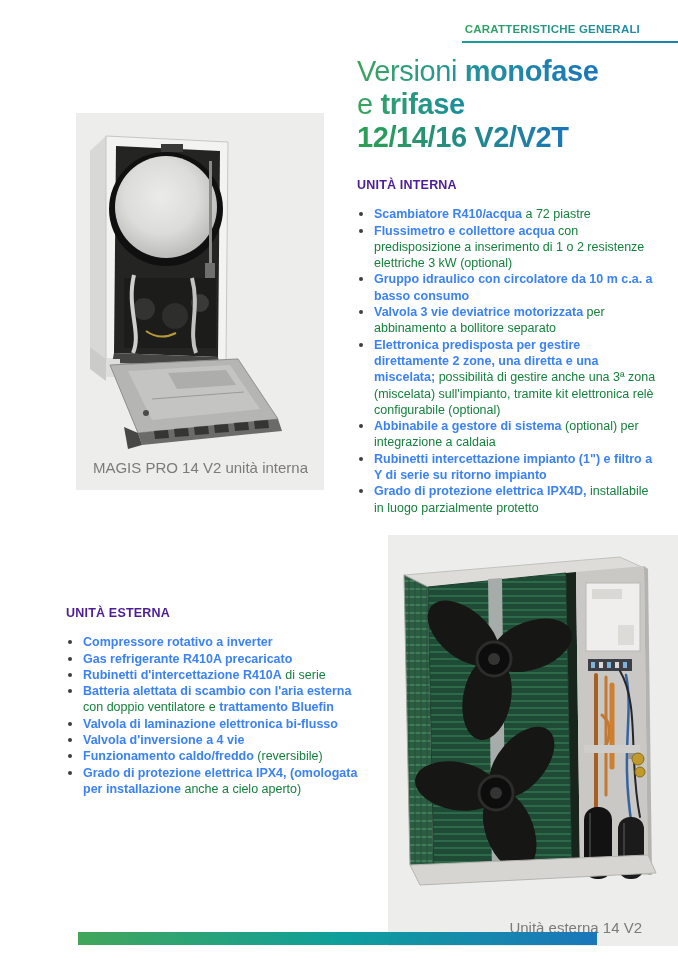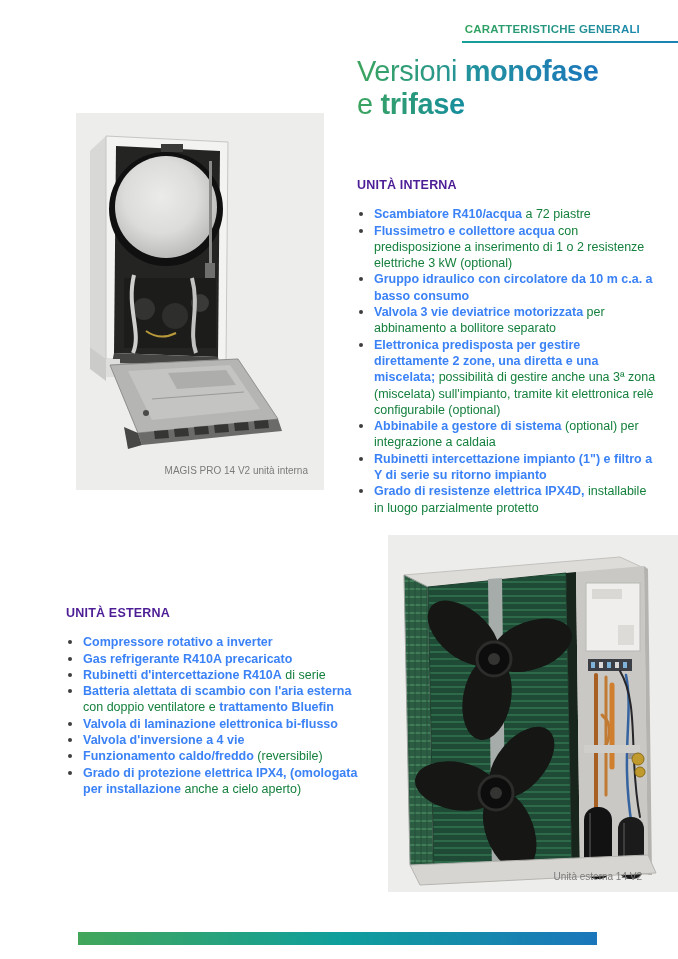--- a/index.html
+++ b/index.html
@@ -33,41 +33,42 @@
   ul.blist li::before{content:"";position:absolute;left:2px;top:6px;width:4px;height:4px;
                       border-radius:50%;background:#3e3e3d;}
   .seg-b{font-weight:700;color:#3b82f6;}
   .seg-r{font-weight:400;color:#15803d;}
   .col-internal{left:357px;top:177px;width:300px;}
   .col-external{left:66px;top:605px;width:292px;}
 
   
   .photo{position:absolute;background:#ededec;}
   .photo-indoor{left:76px;top:113px;width:248px;height:377px;}
-  .photo-outdoor{left:388px;top:535px;width:290px;height:357px;}
-  .caption{position:absolute;font-size:10px;color:#7c7b7a;white-space:nowrap;}
+  .photo-outdoor{left:388px;top:535px;width:290px;height:411px;}
+  .caption{position:absolute;font-size:15px;color:#7c7b7a;white-space:nowrap;}
   .cap-indoor{right:16px;bottom:14px;}
   .cap-outdoor{right:36px;bottom:10px;}
   .photo svg{display:block;}
 
   
   .bottom-bar{position:absolute;left:78px;top:932px;width:519px;height:13px;
               background:linear-gradient(90deg,#42a65a 0%,#0f9f9b 50%,#1b76bb 100%);}
 </style>
 </head>
 <body>
 
 <div class="page">
 
   <div class="header-label grad gradh">CARATTERISTICHE GENERALI</div>
   <div class="header-rule"></div>
 
   <div class="title">
     <div class="tl"><span class="grad grad1"><span class="t-reg">Versioni </span><span class="t-bold">monofase</span></span></div>
     <div class="tl"><span class="grad grad2"><span class="t-reg">e </span><span class="t-bold">trifase</span></span></div>
+    <div class="tl"><span class="grad grad3 t-bold">12/14/16 V2/V2T</span></div>
   </div>
 
   <div class="photo photo-indoor">
     <svg viewBox="0 0 248 377" width="248" height="377">
       <defs>
         <radialGradient id="dg" cx="45%" cy="40%" r="65%">
           <stop offset="0%" stop-color="#ebebea"></stop>
             <stop offset="55%" stop-color="#dcdcdb"></stop>
             <stop offset="100%" stop-color="#b5b5b4"></stop>
         </radialGradient>
@@ -120,21 +121,21 @@
   <div class="col col-internal">
     <div class="col-heading">UNITÀ INTERNA</div>
     <ul class="blist">
         <li><span class="seg-b">Scambiatore R410/acqua</span><span class="seg-r"> a 72 piastre</span></li>
         <li><span class="seg-b">Flussimetro e collettore acqua</span><span class="seg-r"> con predisposizione a inserimento di 1 o 2 resistenze elettriche 3 kW (optional)</span></li>
         <li><span class="seg-b">Gruppo idraulico con circolatore da 10 m c.a. a basso consumo</span></li>
         <li><span class="seg-b">Valvola 3 vie deviatrice motorizzata</span><span class="seg-r"> per abbinamento a bollitore separato</span></li>
         <li><span class="seg-b">Elettronica predisposta per gestire direttamente 2 zone, una diretta e una miscelata;</span><span class="seg-r"> possibilità di gestire anche una 3ª zona (miscelata) sull'impianto, tramite kit elettronica relè configurabile (optional)</span></li>
         <li><span class="seg-b">Abbinabile a gestore di sistema</span><span class="seg-r"> (optional) per integrazione a caldaia</span></li>
         <li><span class="seg-b">Rubinetti intercettazione impianto (1") e filtro a Y di serie su ritorno impianto</span></li>
-        <li><span class="seg-b">Grado di resistenze elettrica IPX4D,</span><span class="seg-r"> installabile in luogo parzialmente protetto</span></li>
+        <li><span class="seg-b">Grado di protezione elettrica IPX4D,</span><span class="seg-r"> installabile in luogo parzialmente protetto</span></li>
       </ul>
   </div>
 
   <div class="col col-external">
     <div class="col-heading">UNITÀ ESTERNA</div>
     <ul class="blist">
         <li><span class="seg-b">Compressore rotativo a inverter</span></li>
         <li><span class="seg-b">Gas refrigerante R410A precaricato</span></li>
         <li><span class="seg-b">Rubinetti d'intercettazione R410A</span><span class="seg-r"> di serie</span></li>
         <li><span class="seg-b">Batteria alettata di scambio con l'aria esterna</span><span class="seg-r"> con doppio ventilatore e </span><span class="seg-b">trattamento Bluefin</span></li>

